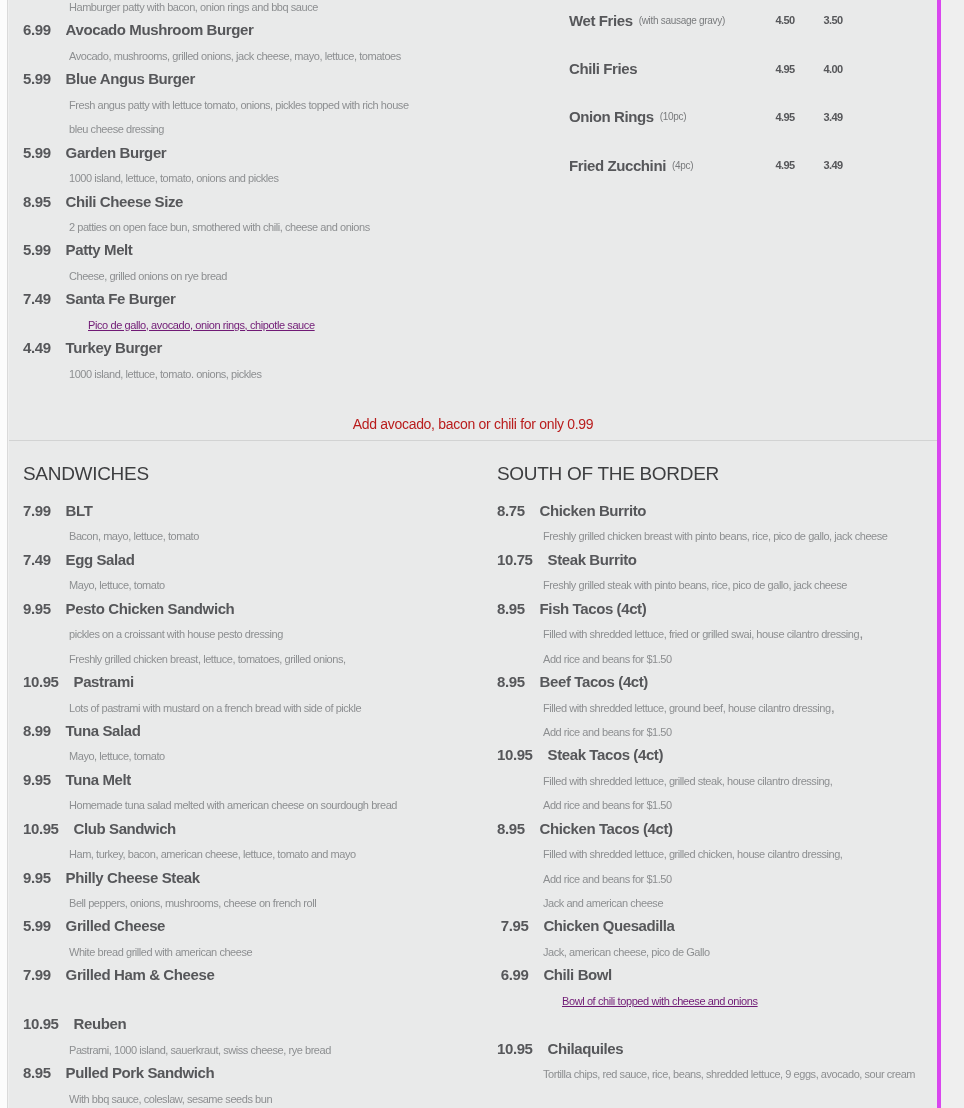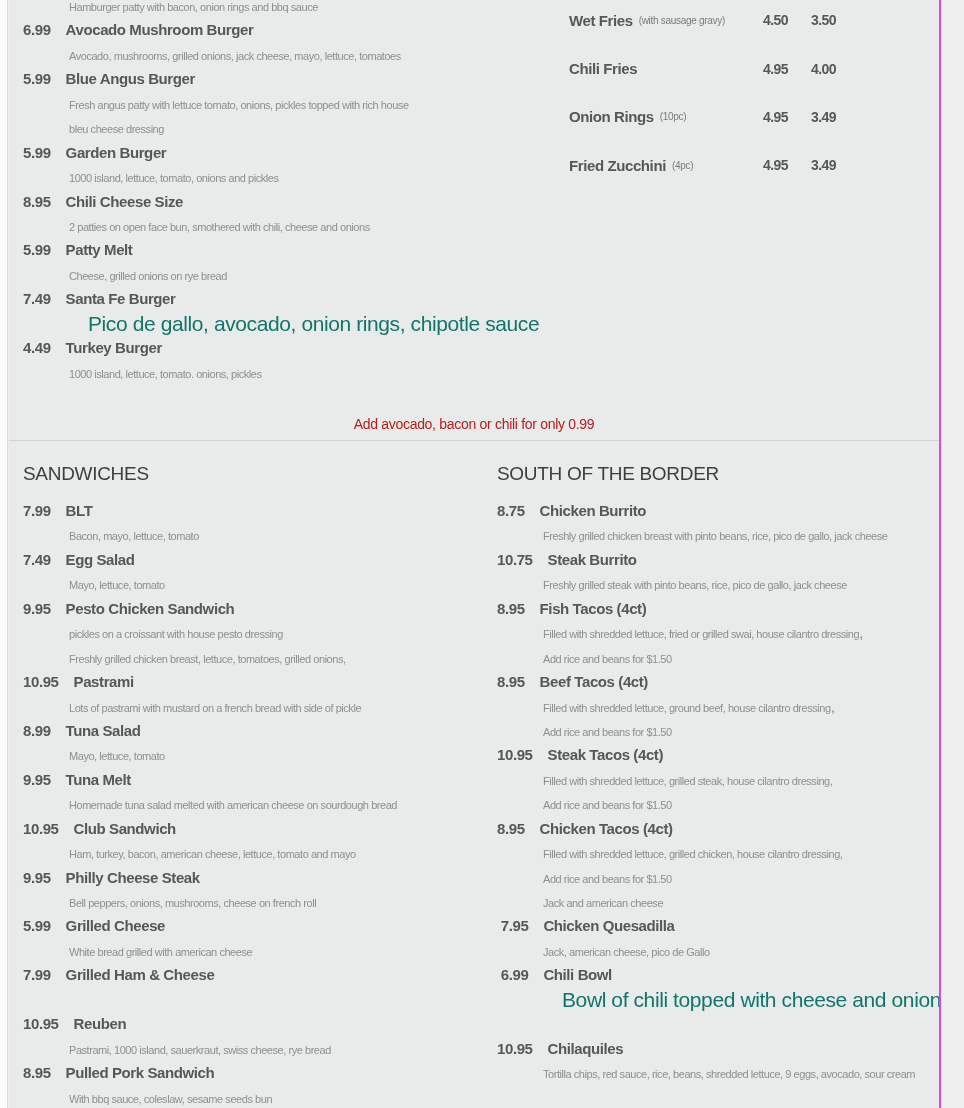--- a/index.html
+++ b/index.html
@@ -8,50 +8,50 @@
     width:964px; height:1108px; overflow:hidden; position:relative;
     background:#efefef;
     font-family:"Liberation Sans", sans-serif;
   }
   .left-strip {
     position:absolute; left:0; top:0; width:8px; height:1108px;
     background:#fcfcfc; border-right:1px solid #dadada;
   }
   .content {
     position:absolute; left:9px; top:0; width:932px; height:1108px;
-    background:#e9eaea; border-right:2px solid #d946ef; overflow:hidden;
+    background:#e9eaea; border-right:4px solid #d946ef; overflow:hidden;
   }
 
   
   .line { height:24.45px; line-height:24.45px; white-space:nowrap; }
   .price, .name {
     font-weight:bold; font-size:15px; letter-spacing:-0.4px; color:#56575a;
   }
   .price { margin-right:15px; white-space:pre; }
   .desc {
     font-size:11px; letter-spacing:-0.45px; color:#8d8f91;
   }
   .tail { font-size:15px; color:#8d8f91; }
   .t-desc { padding-left:46px; }
   .t-desc_big { padding-left:65px; }
-  .t-desc_big .desc { font-size:21px; letter-spacing:-0.4px; color:#0f766e; }
+  .t-desc_big .desc { font-size:11px; letter-spacing:-0.4px; color:#701a75;text-decoration:underline; }
   .t-spacer { height:24.45px; }
   .t-clipped_item { margin-top:-7px; }
 
   
   .top-grid { display:grid; grid-template-columns:474px 458px; }
   .burgers-list { padding-left:14px; margin-top:-6px; }
 
   .sides-list { padding-left:86px; padding-right:86px; margin-top:-4px; }
   .side-row { height:48.4px; display:flex; align-items:center; }
   .side-name { font-weight:bold; font-size:15px; letter-spacing:-0.4px; color:#56575a; }
   .side-note { font-size:10px; letter-spacing:-0.3px; color:#797b7d; margin-left:6px; }
   .side-prices { margin-left:auto; display:flex; gap:4px; }
   .sp {
-    width:44px; text-align:left; font-weight:bold; font-size:14px;
+    width:44px; text-align:center; font-weight:bold; font-size:11px;
     letter-spacing:-0.6px; color:#56575a;
   }
 
   
   .note {
     margin-top:29px; height:20px; line-height:20px; text-align:center;
     font-size:14px; letter-spacing:-0.3px; color:#b91c1c;
   }
   .divider { margin-top:6px; border-top:1px solid #d2d3d3; height:0; }
 

